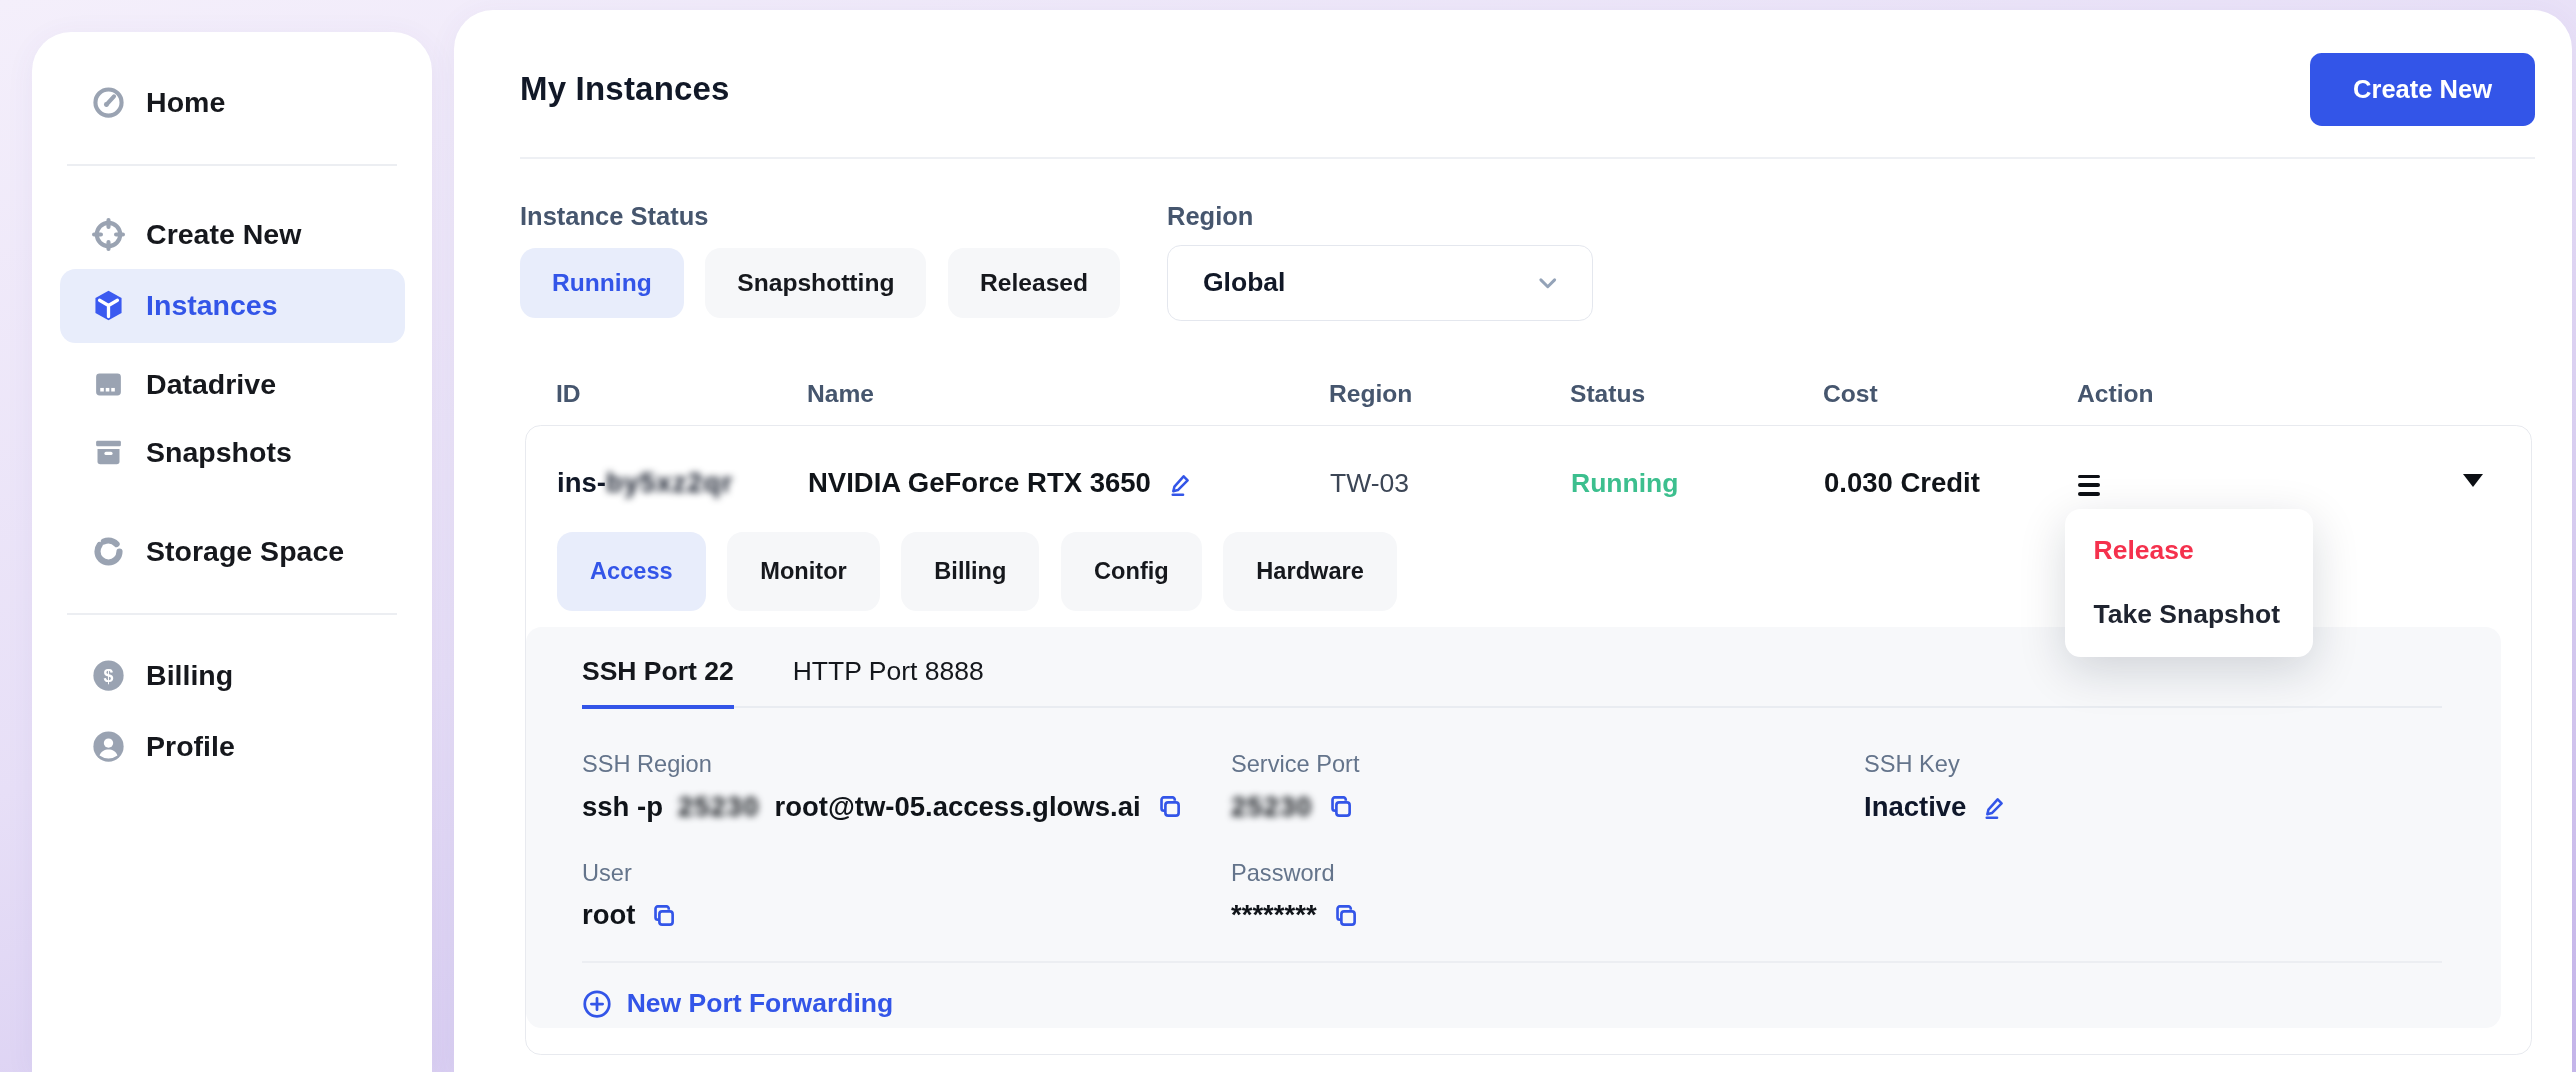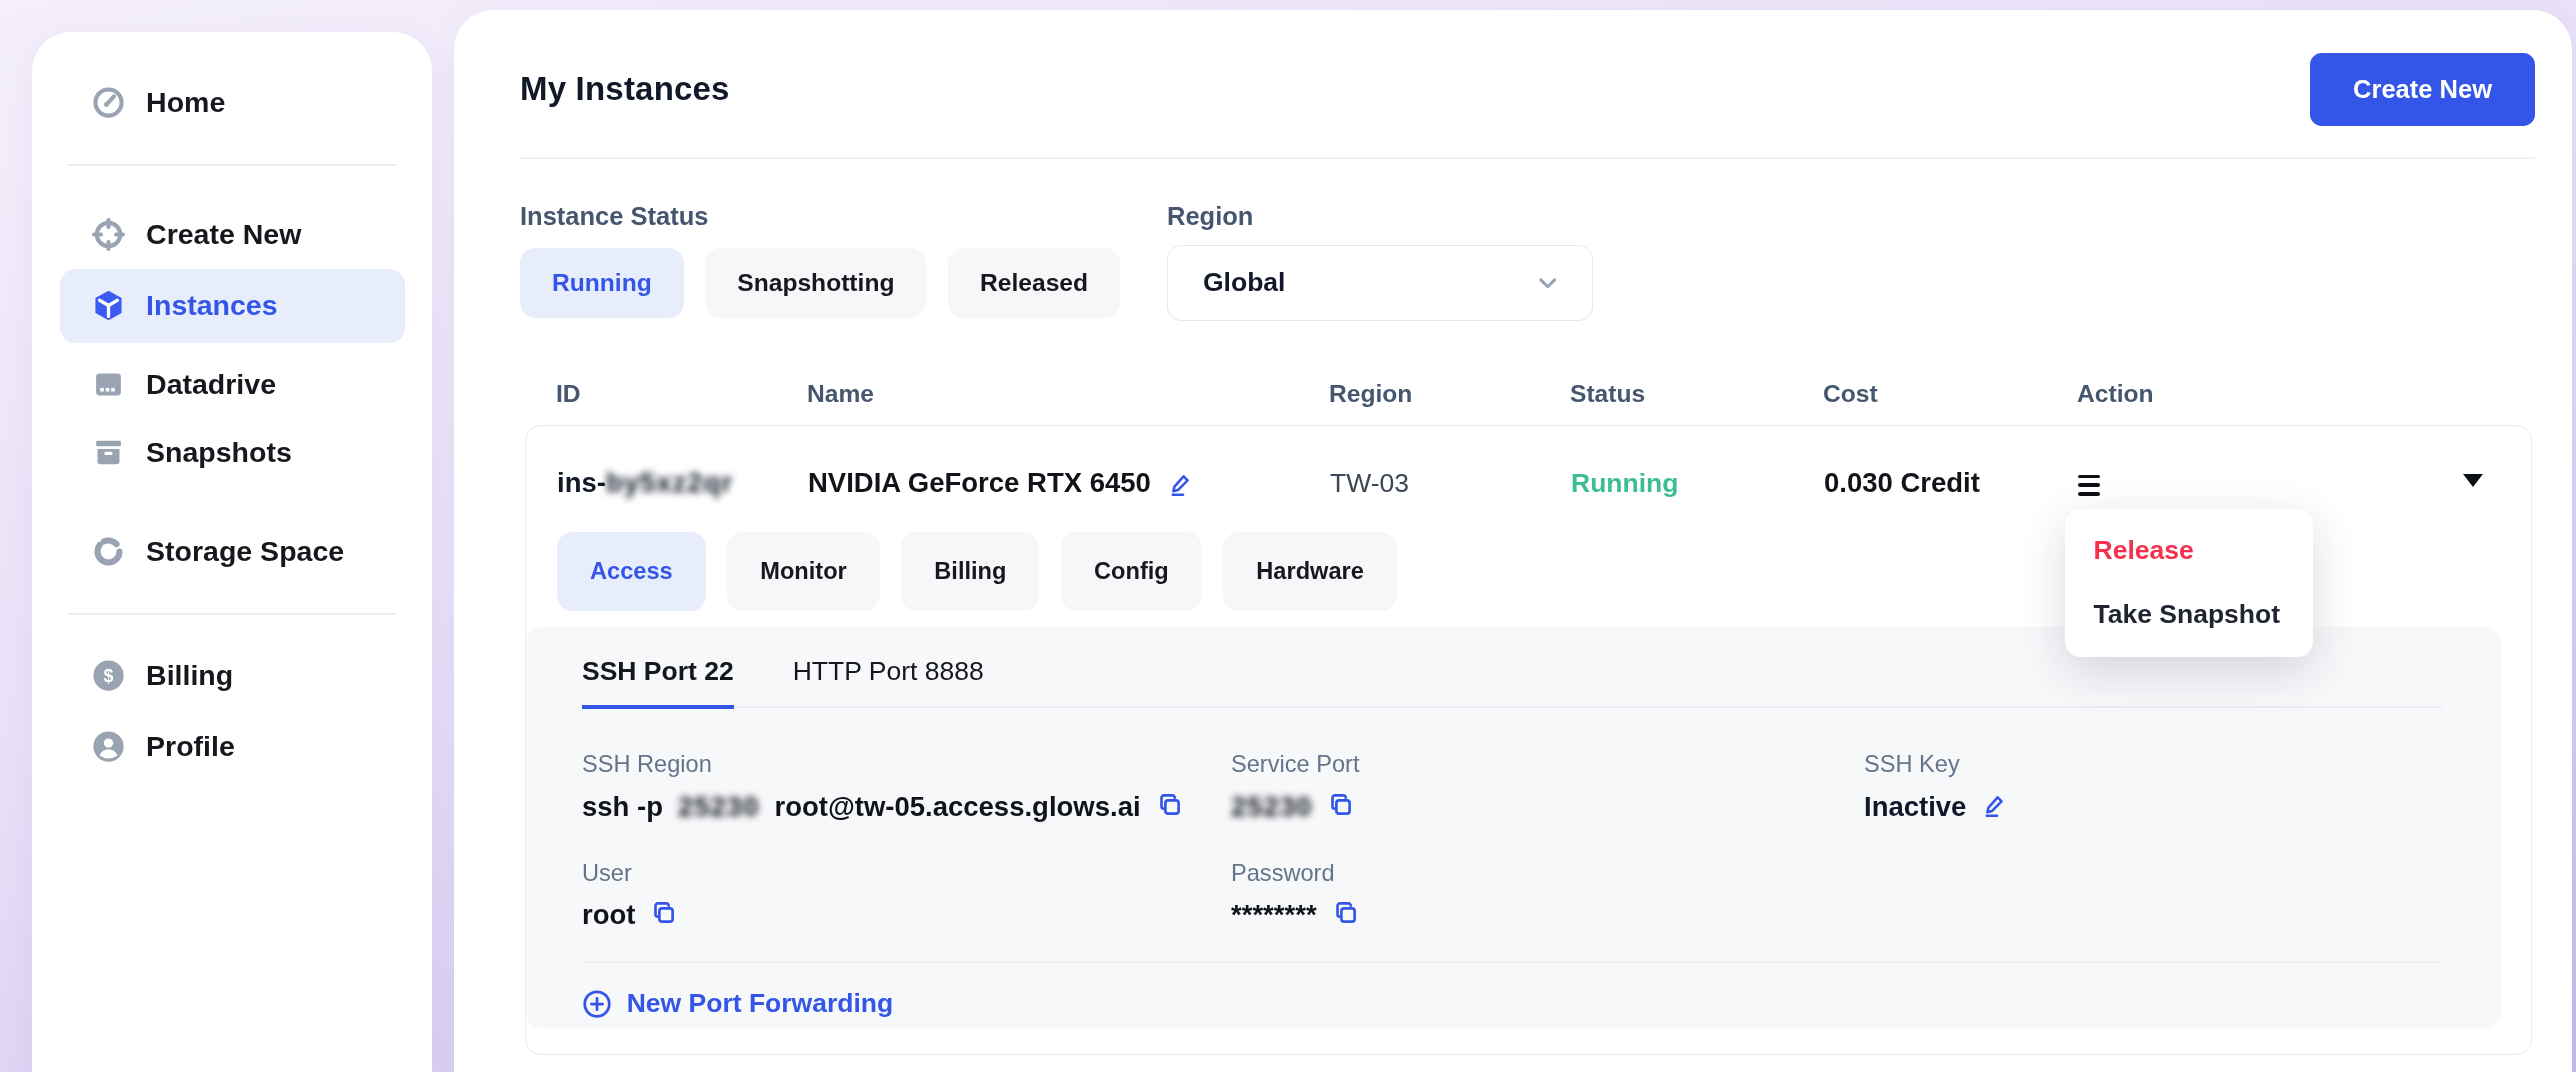--- a/index.html
+++ b/index.html
@@ -82,21 +82,21 @@
 
   
   .panel { margin:15.7px 30px 0 0; height:401px; background:#f7f8fa; border-radius:15.7px;
     padding:29.5px 59px 0 56px; }
   .subtabs { display:flex; gap:59px; border-bottom:2px solid #e9ecf1; }
   .subtab { font-size:26.5px; padding-bottom:17.7px; cursor:pointer; color:#14171c; }
   .subtab.active { font-weight:700; border-bottom:4.9px solid #3355e8; margin-bottom:-3.4px; }
   .subtab.idle { font-weight:500; }
   .fields { display:grid; grid-template-columns:649px 633px 1fr; margin-top:43px; row-gap:37px; }
   .f-label { font-size:23.6px; color:#64748b; font-weight:500; }
-  .f-value { display:flex; gap:15px; margin-top:12.8px;
+  .f-value { display:flex; align-items:center; gap:15px; margin-top:12.8px;
     font-size:27.5px; font-weight:700; color:#101419; }
   .f-value.inactive { color:#0f172a; }
   .panel-divider { height:2px; background:#eceef2; margin-top:29.5px; }
   .npf { display:flex; align-items:center; gap:14.7px; margin-top:25.5px; color:#3355e8;
     font-size:26.5px; font-weight:700; cursor:pointer; width:max-content; }
   .icon-btn { cursor:pointer; display:flex; }
 </style>
 </head>
 <body>
 
@@ -230,21 +230,21 @@
   </div>
 
   <section class="row-card">
 
     <div class="cols row-line">
       <div class="cell-id">
         <span>ins-</span>
           <span class="masked">by5xz2qr</span>
       </div>
       <div class="cell-name">
-        <span class="cell-strong">NVIDIA GeForce RTX 6450</span>
+        <span class="cell-strong">NVIDIA GeForce RTX 3650</span>
         <span class="icon-btn">
           <svg width="27.5" height="27.5" viewBox="0 0 24 24">
               <path d="M14.5 5.5 18 9 9.5 17.5 5.5 18.5 6.5 14.5Z" fill="none" stroke="#3355e8" stroke-width="2.2" stroke-linejoin="round"></path>
               <path d="M5 21.5h9" stroke="#3355e8" stroke-width="2.2" stroke-linecap="round"></path>
             </svg>
         </span>
       </div>
       <div class="cell-region">TW-03</div>
       <div class="cell-status">Running</div>
       <div class="cell-strong">0.030 Credit</div>

